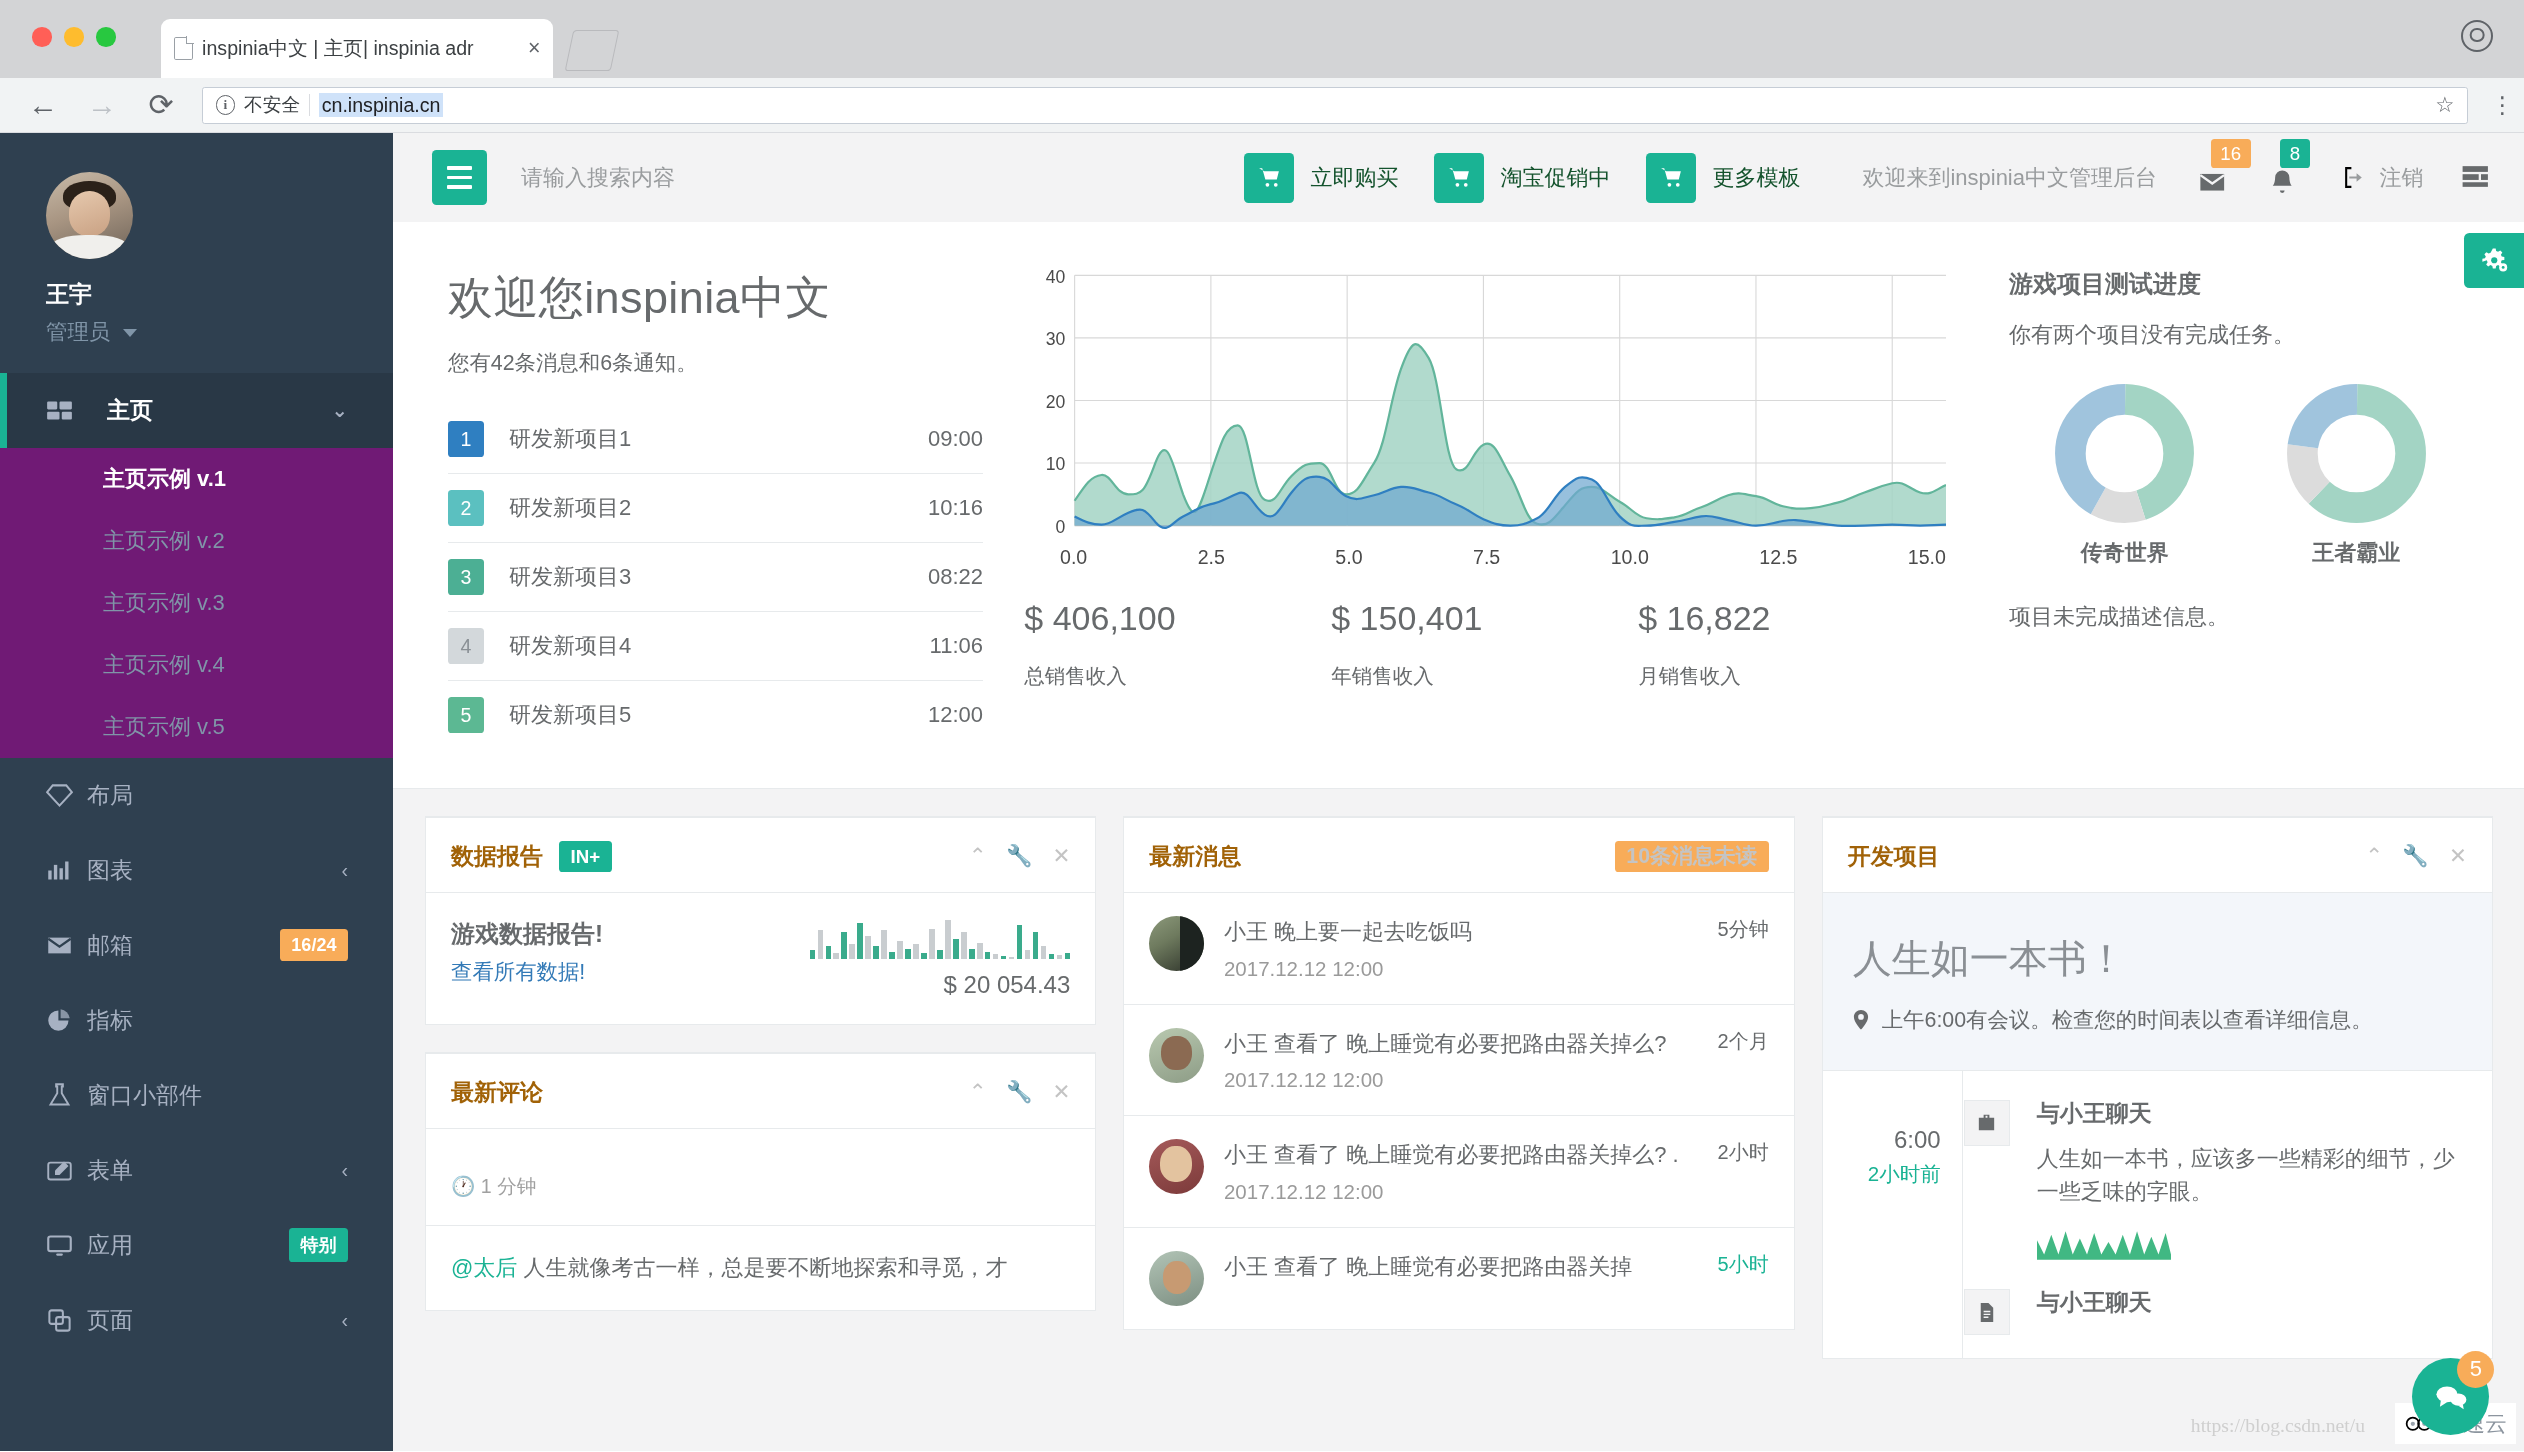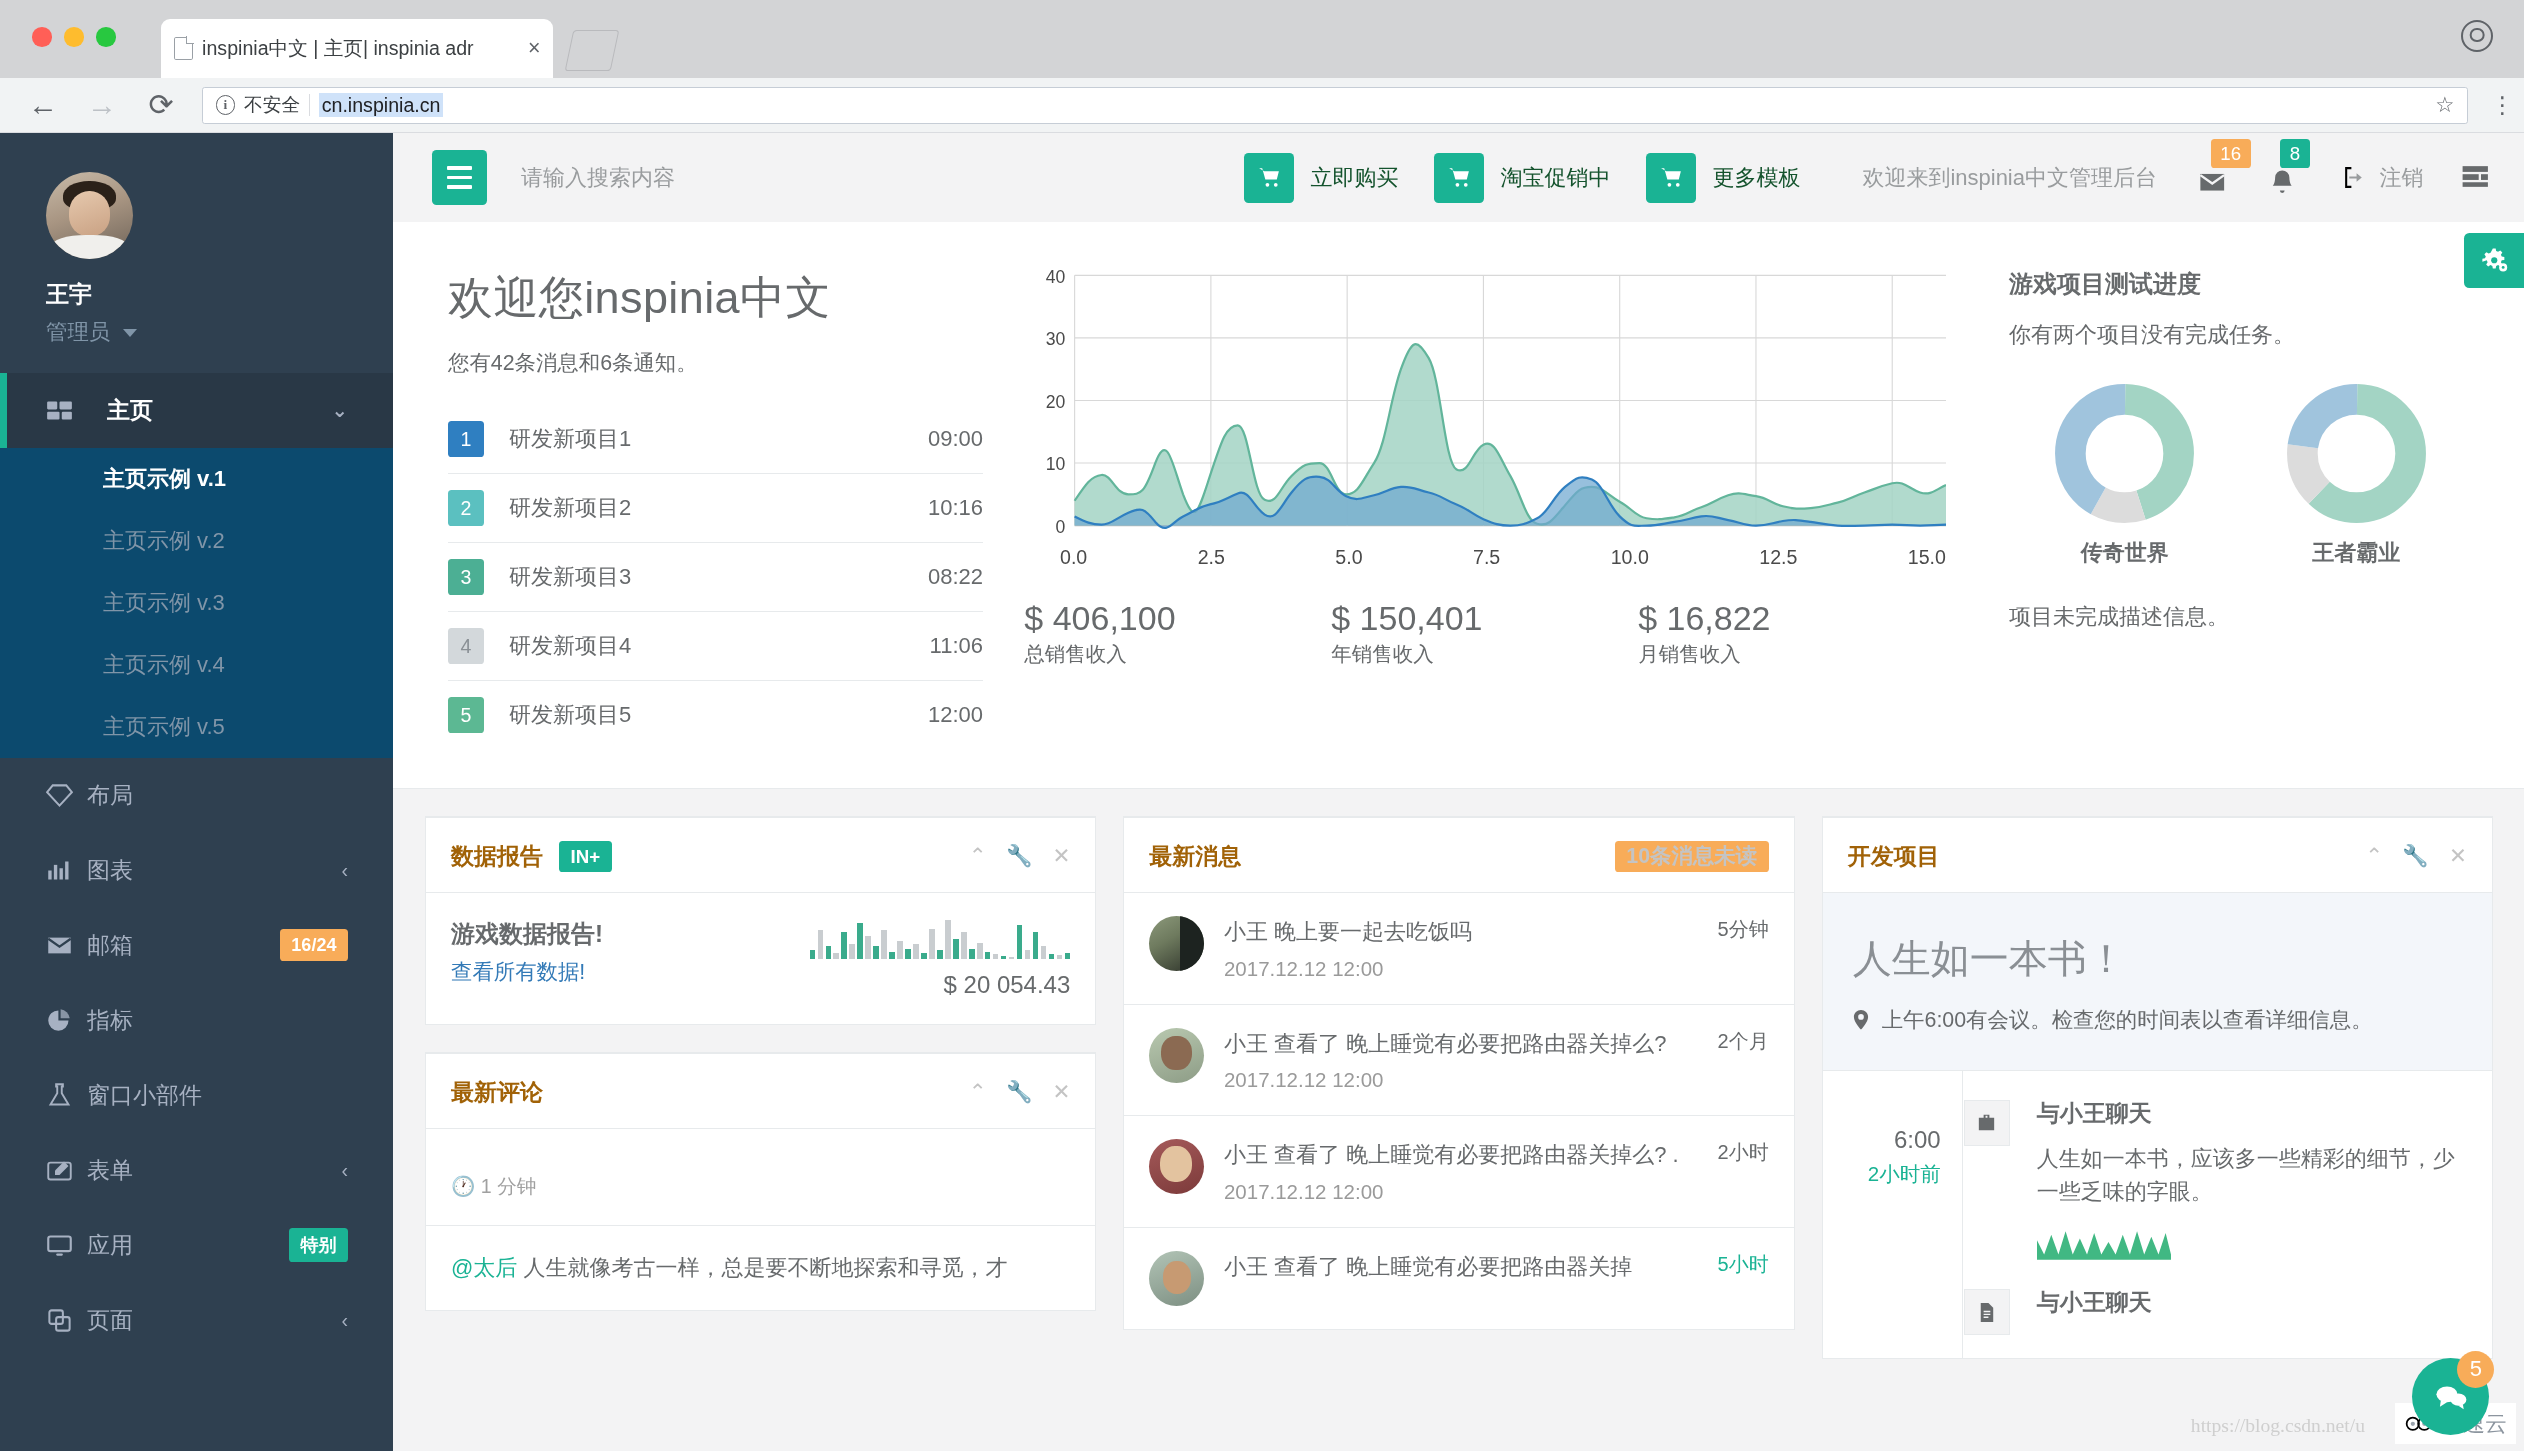--- a/index.html
+++ b/index.html
@@ -120,21 +120,21 @@
   .nav-icon { width: 41px; flex:none; display:flex; align-items:center; color:#a7b1c2; }
   .nav-icon svg { width: 27px; height: 27px; fill: currentColor; }
   .nav-label { flex: 1; }
   .nav-arrow { font-size: 19.6px; color:#a7b1c2; }
   .nav-badge {
     font-size: 18px; font-weight: bold; color:#fff; padding: 5.3px 11.6px; border-radius: 3.6px;
   }
   .badge-warning { background: #f8ac59; }
   .badge-primary { background: #1ab394; }
 
-  .submenu { list-style:none; background:#0c4a6e; }
+  .submenu { list-style:none; background:#701a75; }
   .submenu li {
     padding: 0 0 0 103px; height: 62px; display:flex; align-items:center;
     font-size: 22px; color:#8095a8; cursor:pointer;
   }
   .submenu li.active { color:#fff; font-weight:bold; }
 
   
   .content { flex: 1; overflow: hidden; position: relative; background:#f3f3f4; }
 
   .topnav {
@@ -195,21 +195,21 @@
   .proj-time { font-size: 22px; color:#676a6c; }
 
   .wp-col-chart { flex:1; padding: 0 27px 0 36px; }
   .chart-box { position: relative; height: 294px; }
   .chart-svg { width: 100%; height: 276px; display:block; }
   .chart-xaxis { display:flex; justify-content:space-between; padding: 0 0 0 41px; margin-top: 1.8px; }
   .chart-xaxis span { font-size: 19.6px; color: #4a4a4a; }
   .stats-row { display:flex; margin-top: 37px; padding-left: 5.3px; }
   .stat { width: 33.3%; }
   .stat-val { font-size: 34px; color:#676a6c; font-weight: 500; }
-  .stat-lbl { font-size: 20.5px; color:#676a6c; margin-top: 2px; }
+  .stat-lbl { font-size: 20.5px; color:#676a6c; margin-top: 24px; }
 
   .wp-col-right { width: 499px; flex:none; padding-left: 36px; }
   .wpr-title { font-size: 24px; color:#676a6c; font-weight: bold; }
   .wpr-sub { font-size: 22px; color:#676a6c; margin-top: 19.6px; }
   .donuts { display:flex; margin-top: 32px; }
   .donut-cell { width: 50%; text-align:center; }
   .donut-cell svg { width: 143px; height: 143px; }
   .donut-label { font-size: 22px; color:#676a6c; font-weight:bold; margin-top: 10.7px; }
   .wpr-foot { font-size: 22px; color:#676a6c; margin-top: 34px; }
 

